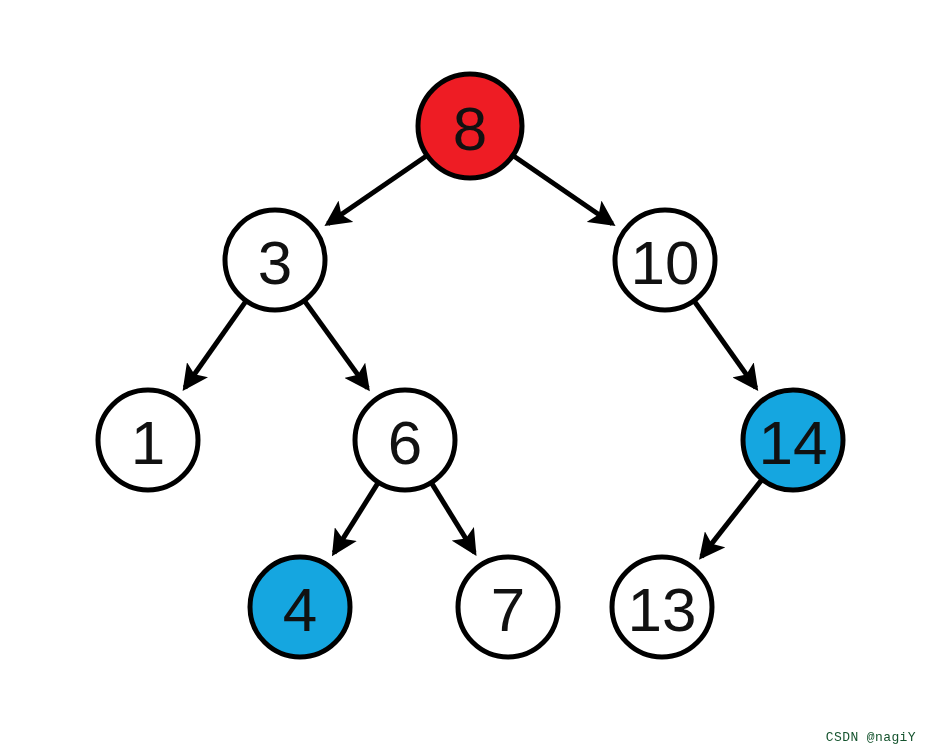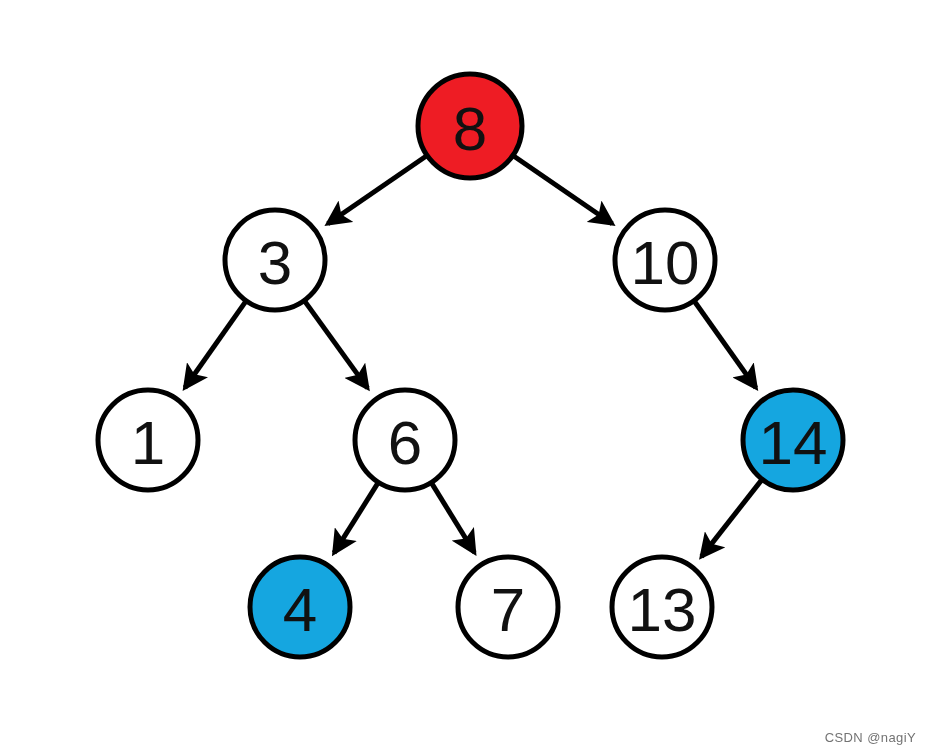--- a/index.html
+++ b/index.html
@@ -38,23 +38,23 @@
   }
   .edge-line {
     stroke: #000000;
     stroke-width: 5;
     fill: none;
   }
   .watermark {
     position: absolute;
     right: 14px;
     bottom: 10px;
-    font-family: Liberation Sans, sans-serif;
+    font-family: Liberation Mono, monospace;
     font-size: 13px;
-    color: #737373;
+    color: #14532d;
     letter-spacing: 0.4px;
     user-select: none;
     white-space: nowrap;
   }
 </style>
 </head>
 <body>
 
 <svg id="tree-canvas" viewBox="0 0 930 755" xmlns="http://www.w3.org/2000/svg">
   <defs>

